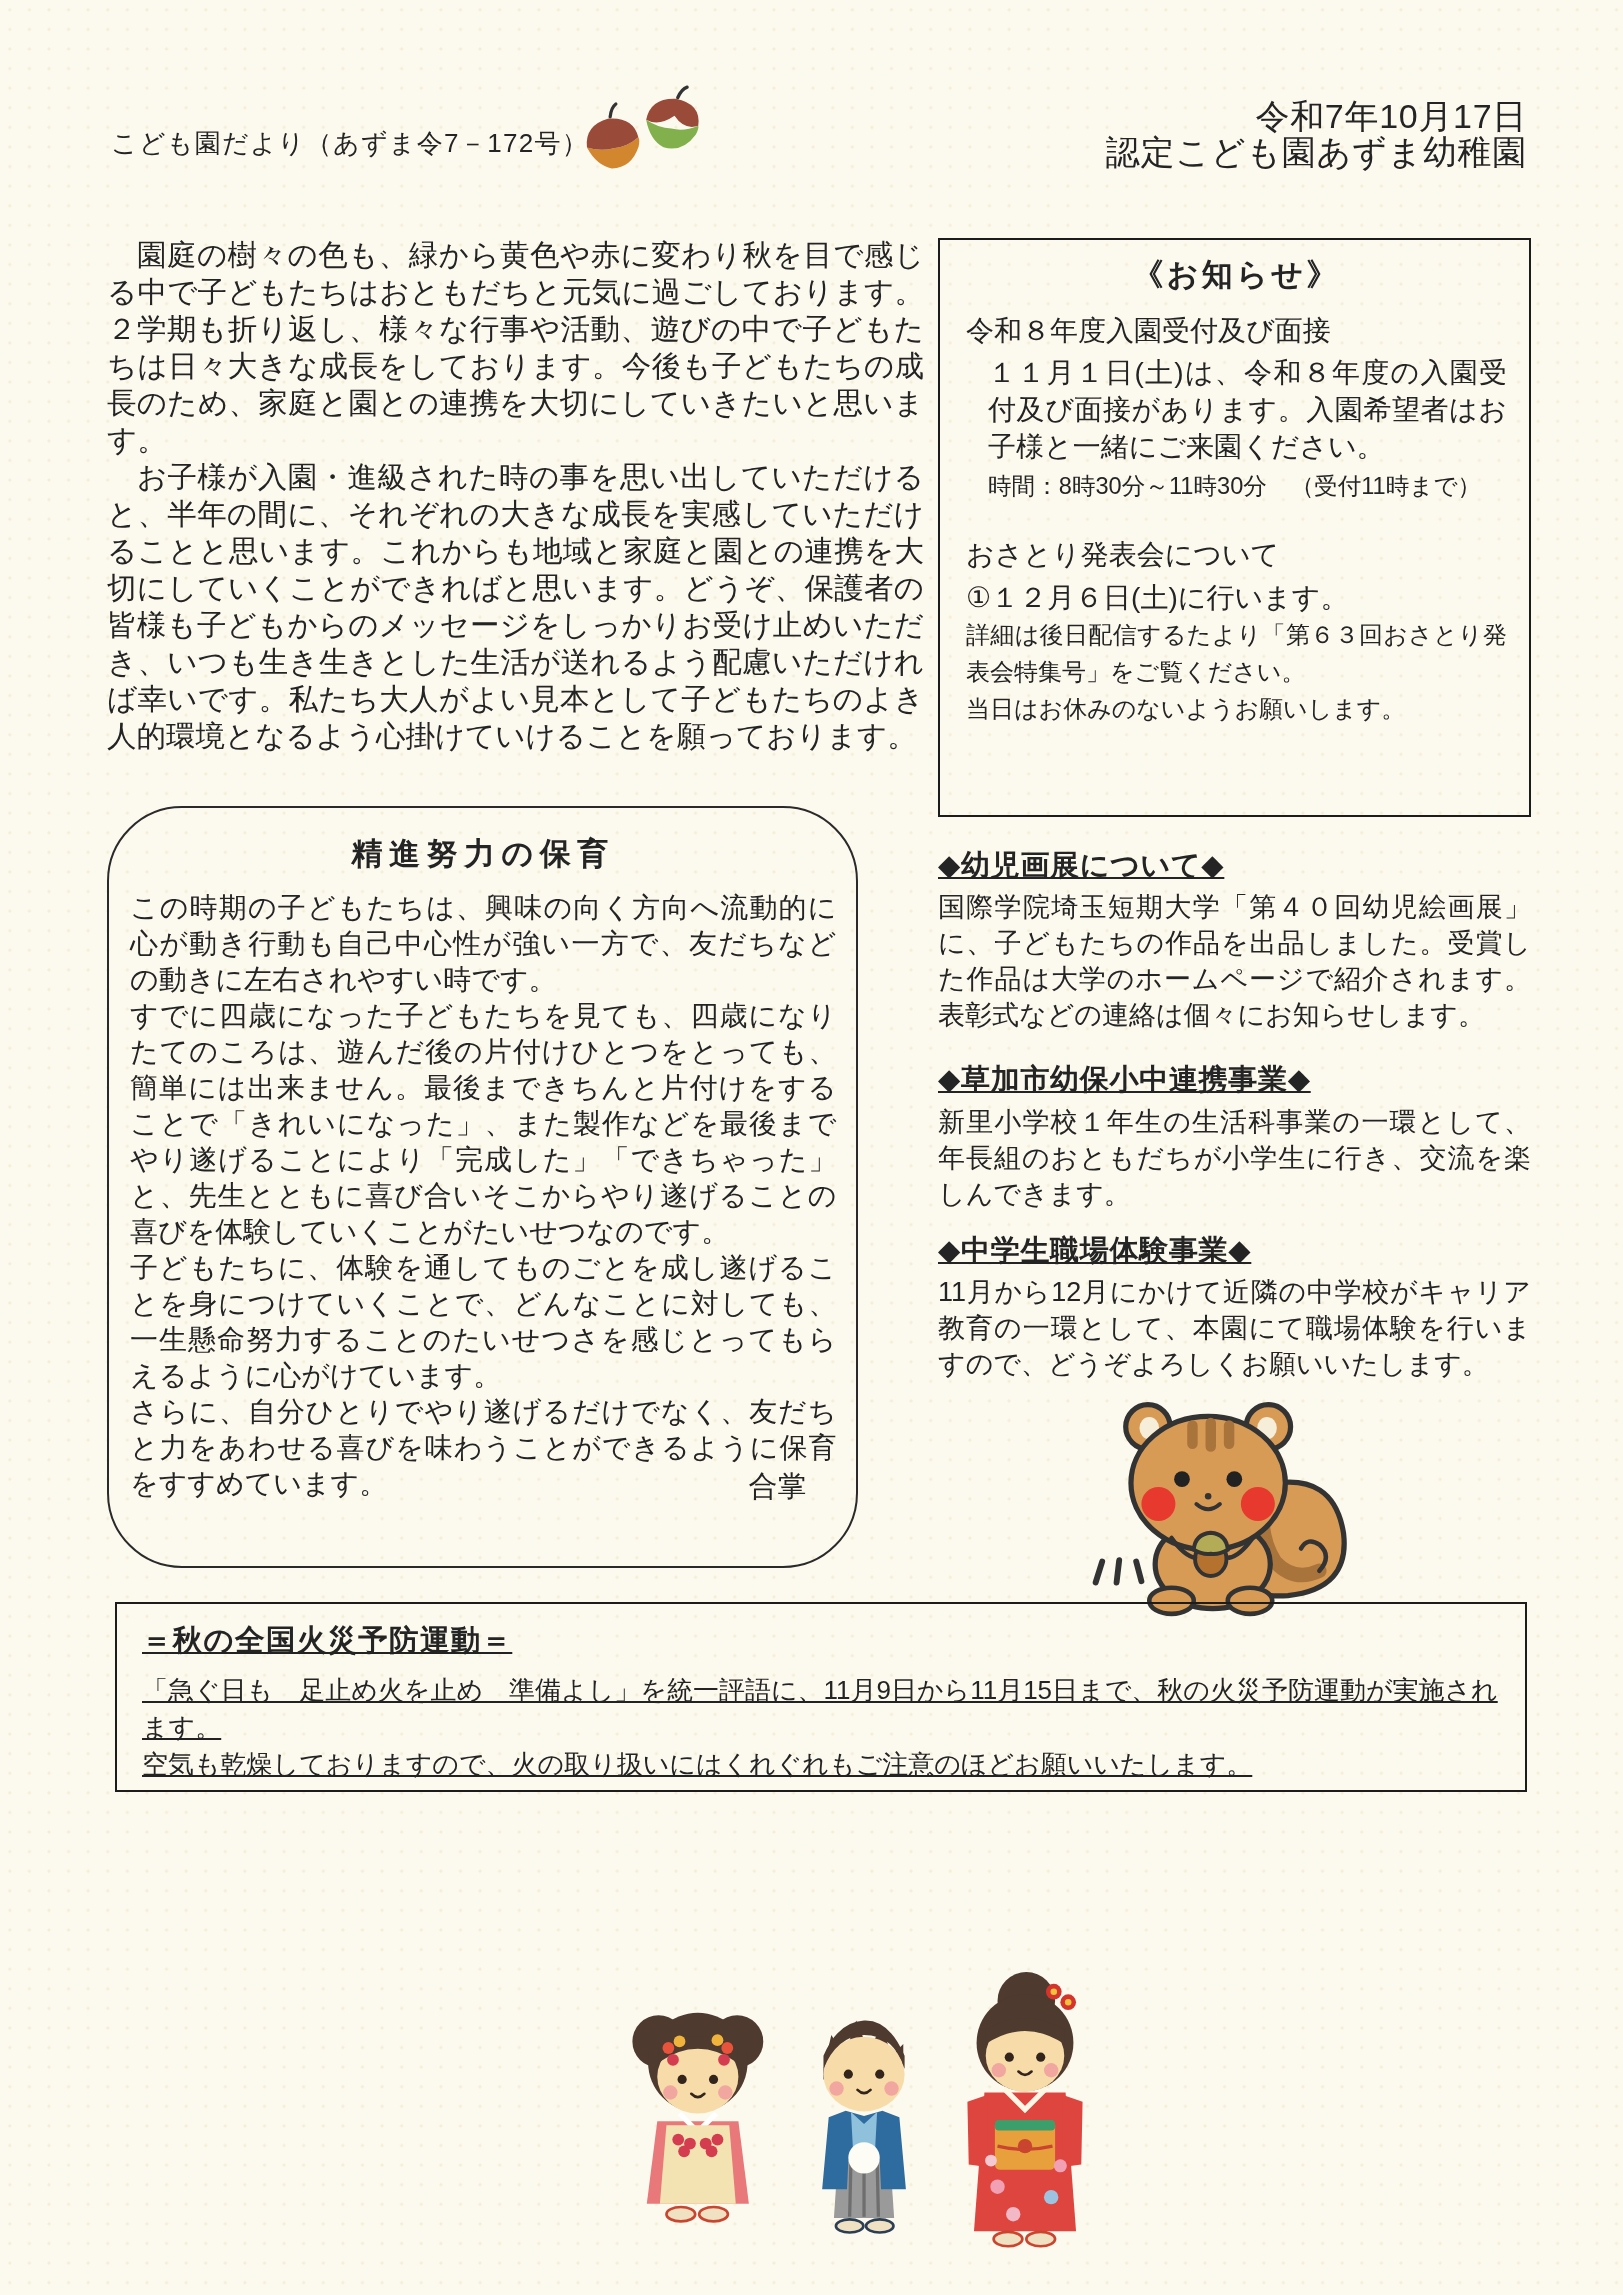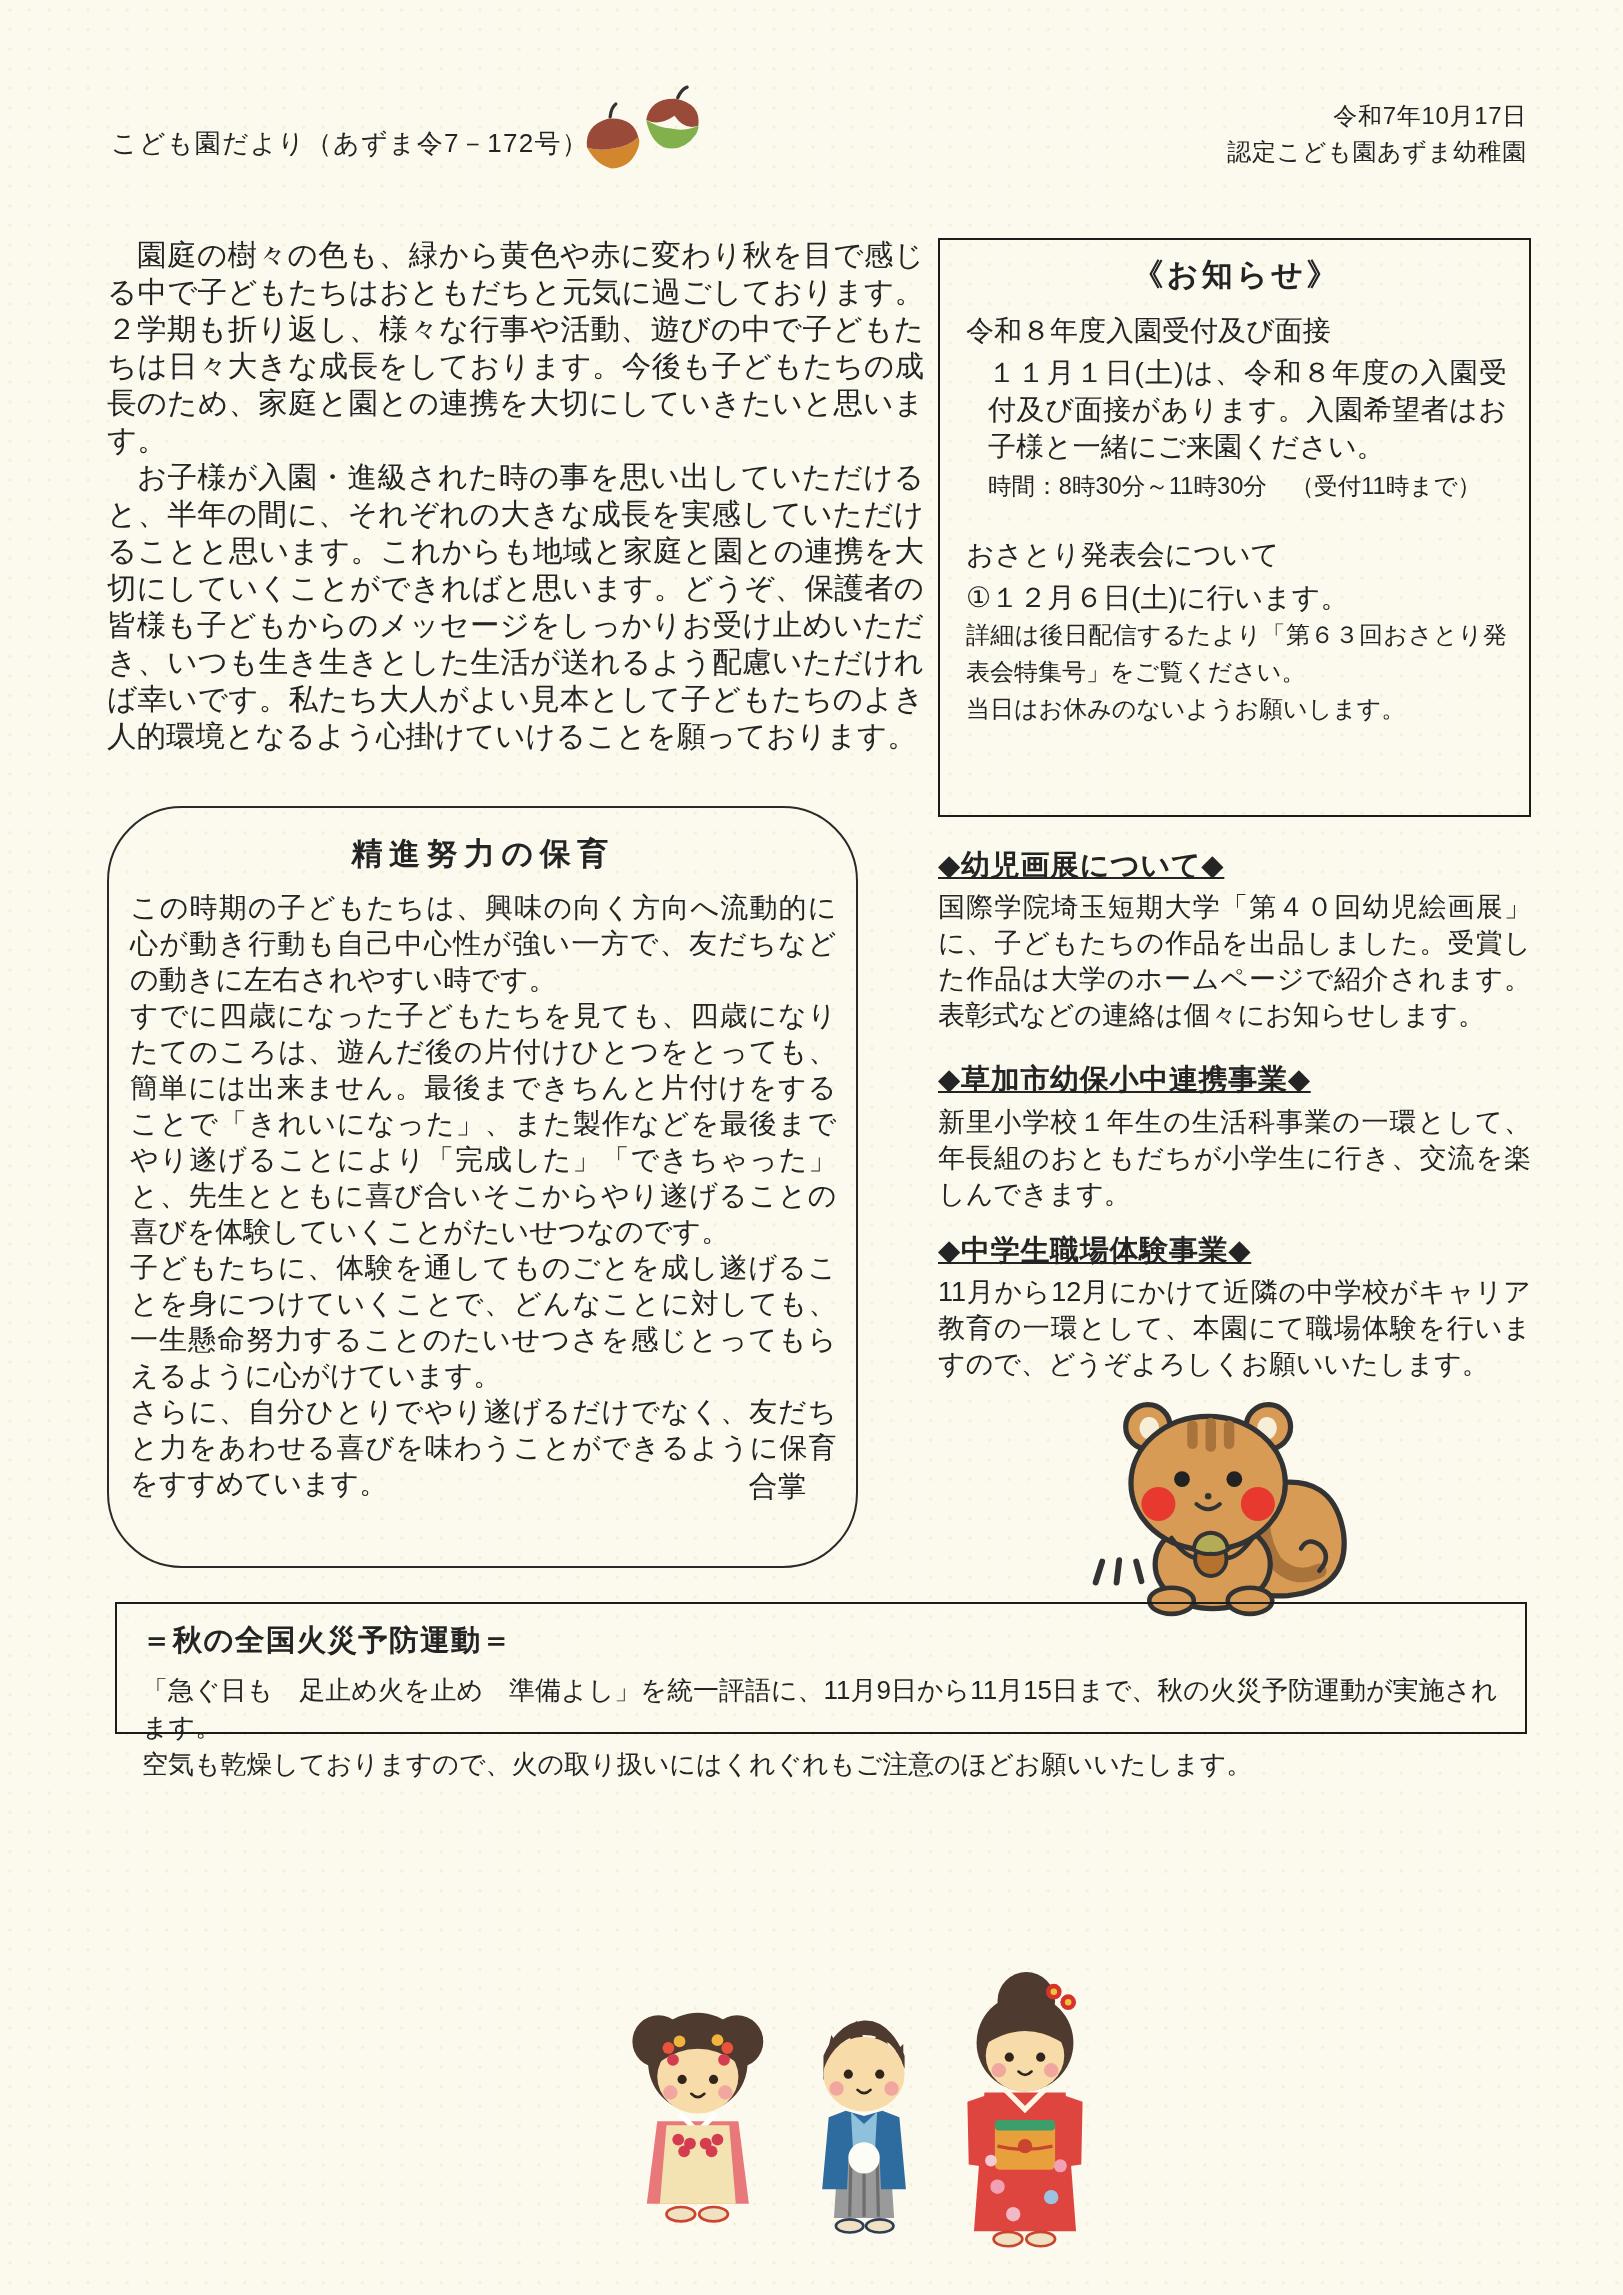--- a/index.html
+++ b/index.html
@@ -15,21 +15,21 @@
     background-color:#fcfaee;
     background-image:radial-gradient(#f4eed4 1.4px, transparent 1.7px);
     background-size:19.6px 19.6px;
     overflow:hidden;
   }
   .abs{position:absolute;}
   .jp{color:#242424;}
   .justify{text-align:justify;word-break:break-all;}
 
   .hdr-left{left:111px;top:126px;font-size:26px;letter-spacing:1.3px;}
-  .hdr-right{right:96px;top:98px;font-size:24px;line-height:36px;text-align:right;letter-spacing:0.7px;}
+  .hdr-right{right:96px;top:98px;font-size:34px;line-height:36px;text-align:right;letter-spacing:0.7px;}
 
   .intro{left:107px;top:236px;width:817px;font-size:29.5px;line-height:37px;}
   .intro p{margin:0;}
 
   .notice-box{
     left:938px;top:238px;width:593px;height:579px;
     border:2.6px solid #1c1c1c;box-sizing:border-box;
     padding:14.4px 22px 6.5px 26px;
   }
   .notice-title{text-align:center;font-size:31px;font-weight:600;letter-spacing:3.3px;margin-bottom:15.7px;}
@@ -47,23 +47,24 @@
   }
   .furigana{text-align:center;font-size:16.4px;letter-spacing:5.9px;margin-top:9.2px;}
   .shojin-title{text-align:center;font-size:31px;font-weight:600;letter-spacing:6.5px;margin:2.6px 0 15.7px 0;}
   .shojin-p{font-size:28px;line-height:36px;margin:0;}
   .shojin-sign{font-size:29px;text-align:right;padding-right:30px;margin-top:-35px;}
 
   .sec-h{left:938px;width:593px;font-size:29px;font-weight:600;letter-spacing:0.7px;text-decoration:underline;}
   .sec-b{left:938px;width:593px;font-size:27px;line-height:36px;}
 
   .fire-box{
-    left:115px;top:1602px;width:1412px;height:132px;
+    left:115px;top:1602px;width:1412px;height:190px;
     border:2.6px solid #1c1c1c;box-sizing:border-box;
     padding:17px 25px;
+    text-decoration:underline;
   }
   .fire-title{font-size:29.5px;font-weight:700;letter-spacing:1.3px;}
   .fire-body{font-size:26px;line-height:37px;margin-top:10.5px;}
 
   svg{display:block;}
 </style>
 </head>
 <body>
 
 <div class="page">

